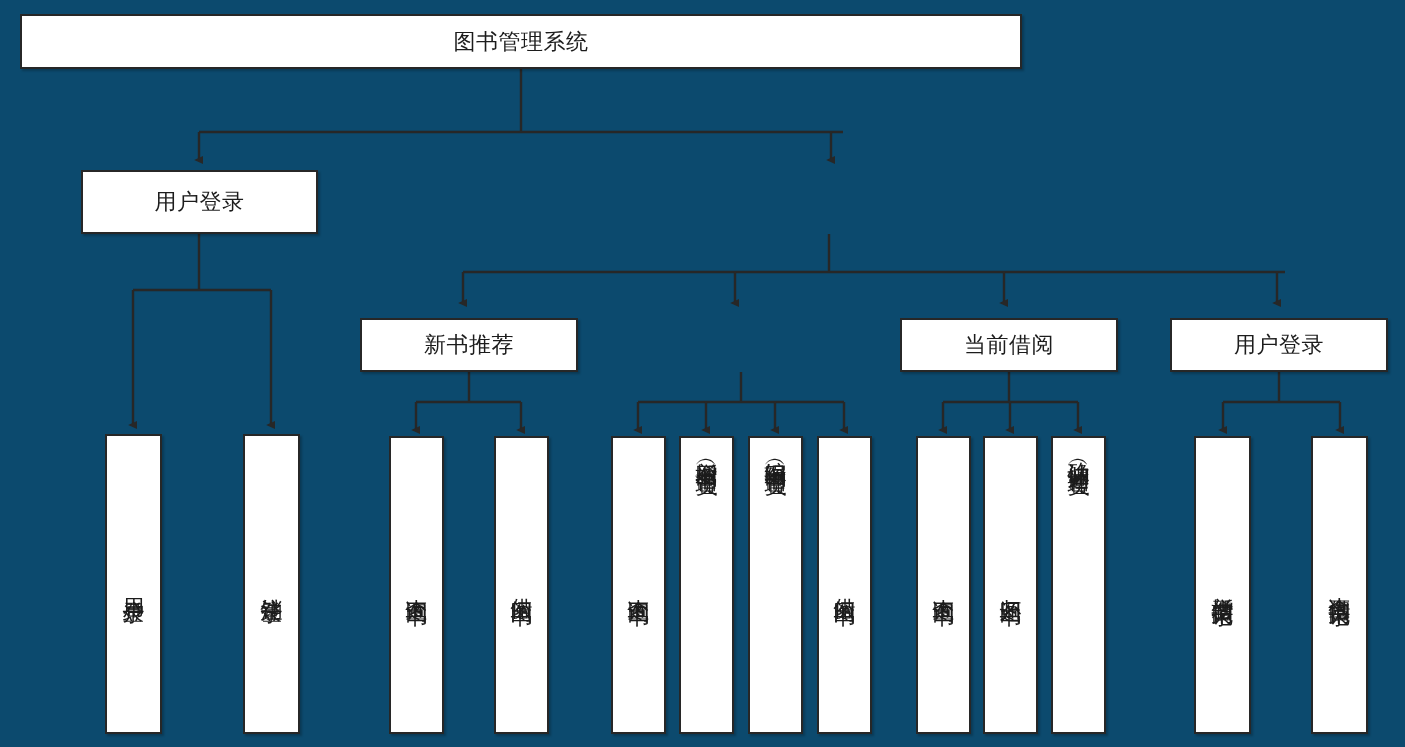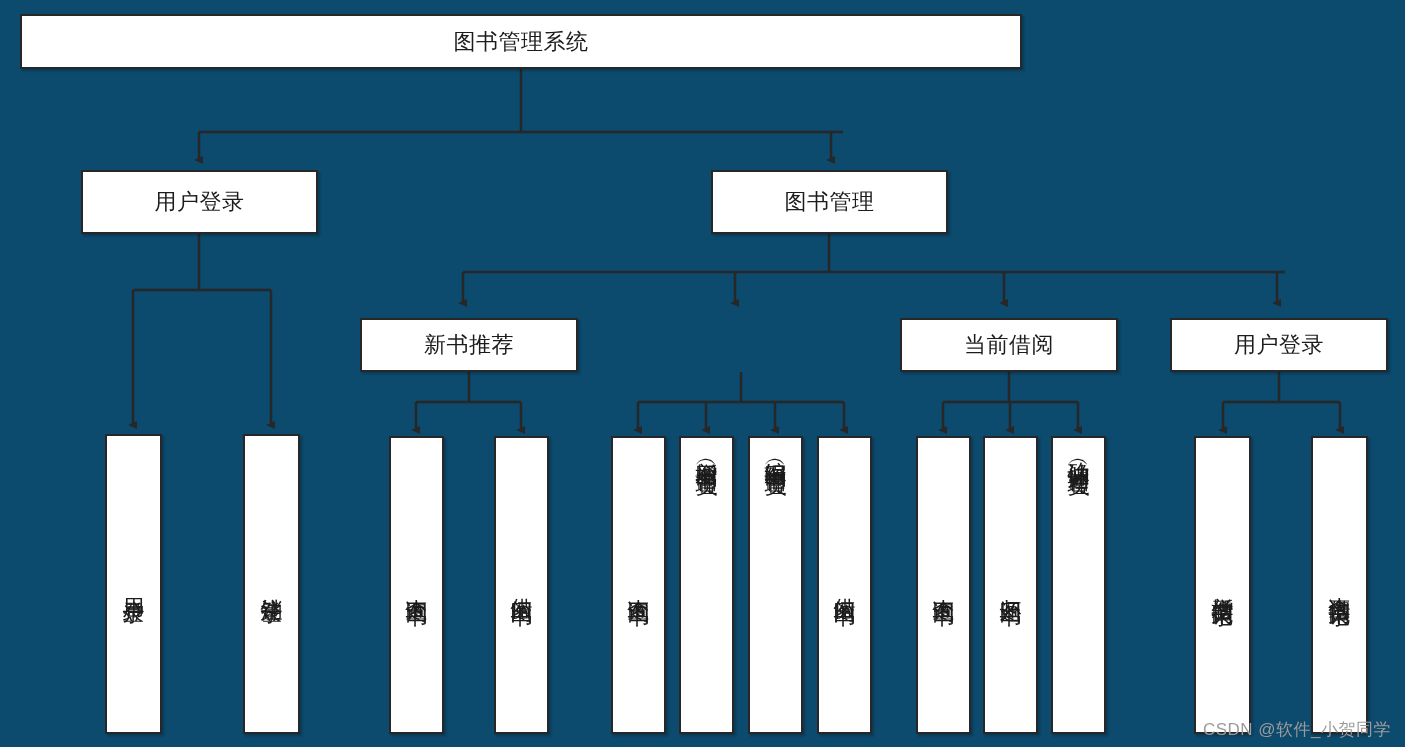--- a/index.html
+++ b/index.html
@@ -142,23 +142,20 @@
   </svg>
 
   <div class="node horizontal" style="left:20px; top:14px; width:1002px; height:55px;">
     <span class="node-label">图书管理系统</span>
   </div>
 
   <div class="node horizontal" style="left:81px; top:170px; width:237px; height:64px;">
     <span class="node-label">用户登录</span>
   </div>
 
-  <div class="node horizontal" style="left:711px; top:170px; width:237px; height:64px;">
-    <span class="node-label">图书管理</span>
-  </div>
 
   <div class="node horizontal" style="left:360px; top:318px; width:218px; height:54px;">
     <span class="node-label">新书推荐</span>
   </div>
 
 
   <div class="node horizontal" style="left:900px; top:318px; width:218px; height:54px;">
     <span class="node-label">当前借阅</span>
   </div>
 
@@ -211,15 +208,14 @@
   </div>
 
   <div class="node vertical centered" style="left:1194px; top:436px; width:57px; height:298px;">
     <span class="node-label">新增借阅记录</span>
   </div>
 
   <div class="node vertical centered" style="left:1311px; top:436px; width:57px; height:298px;">
     <span class="node-label">查询借阅记录</span>
   </div>
 
-  <div id="watermark">CSDN @软件_小贺同学</div>
 
 </div>
 
 </body></html>

